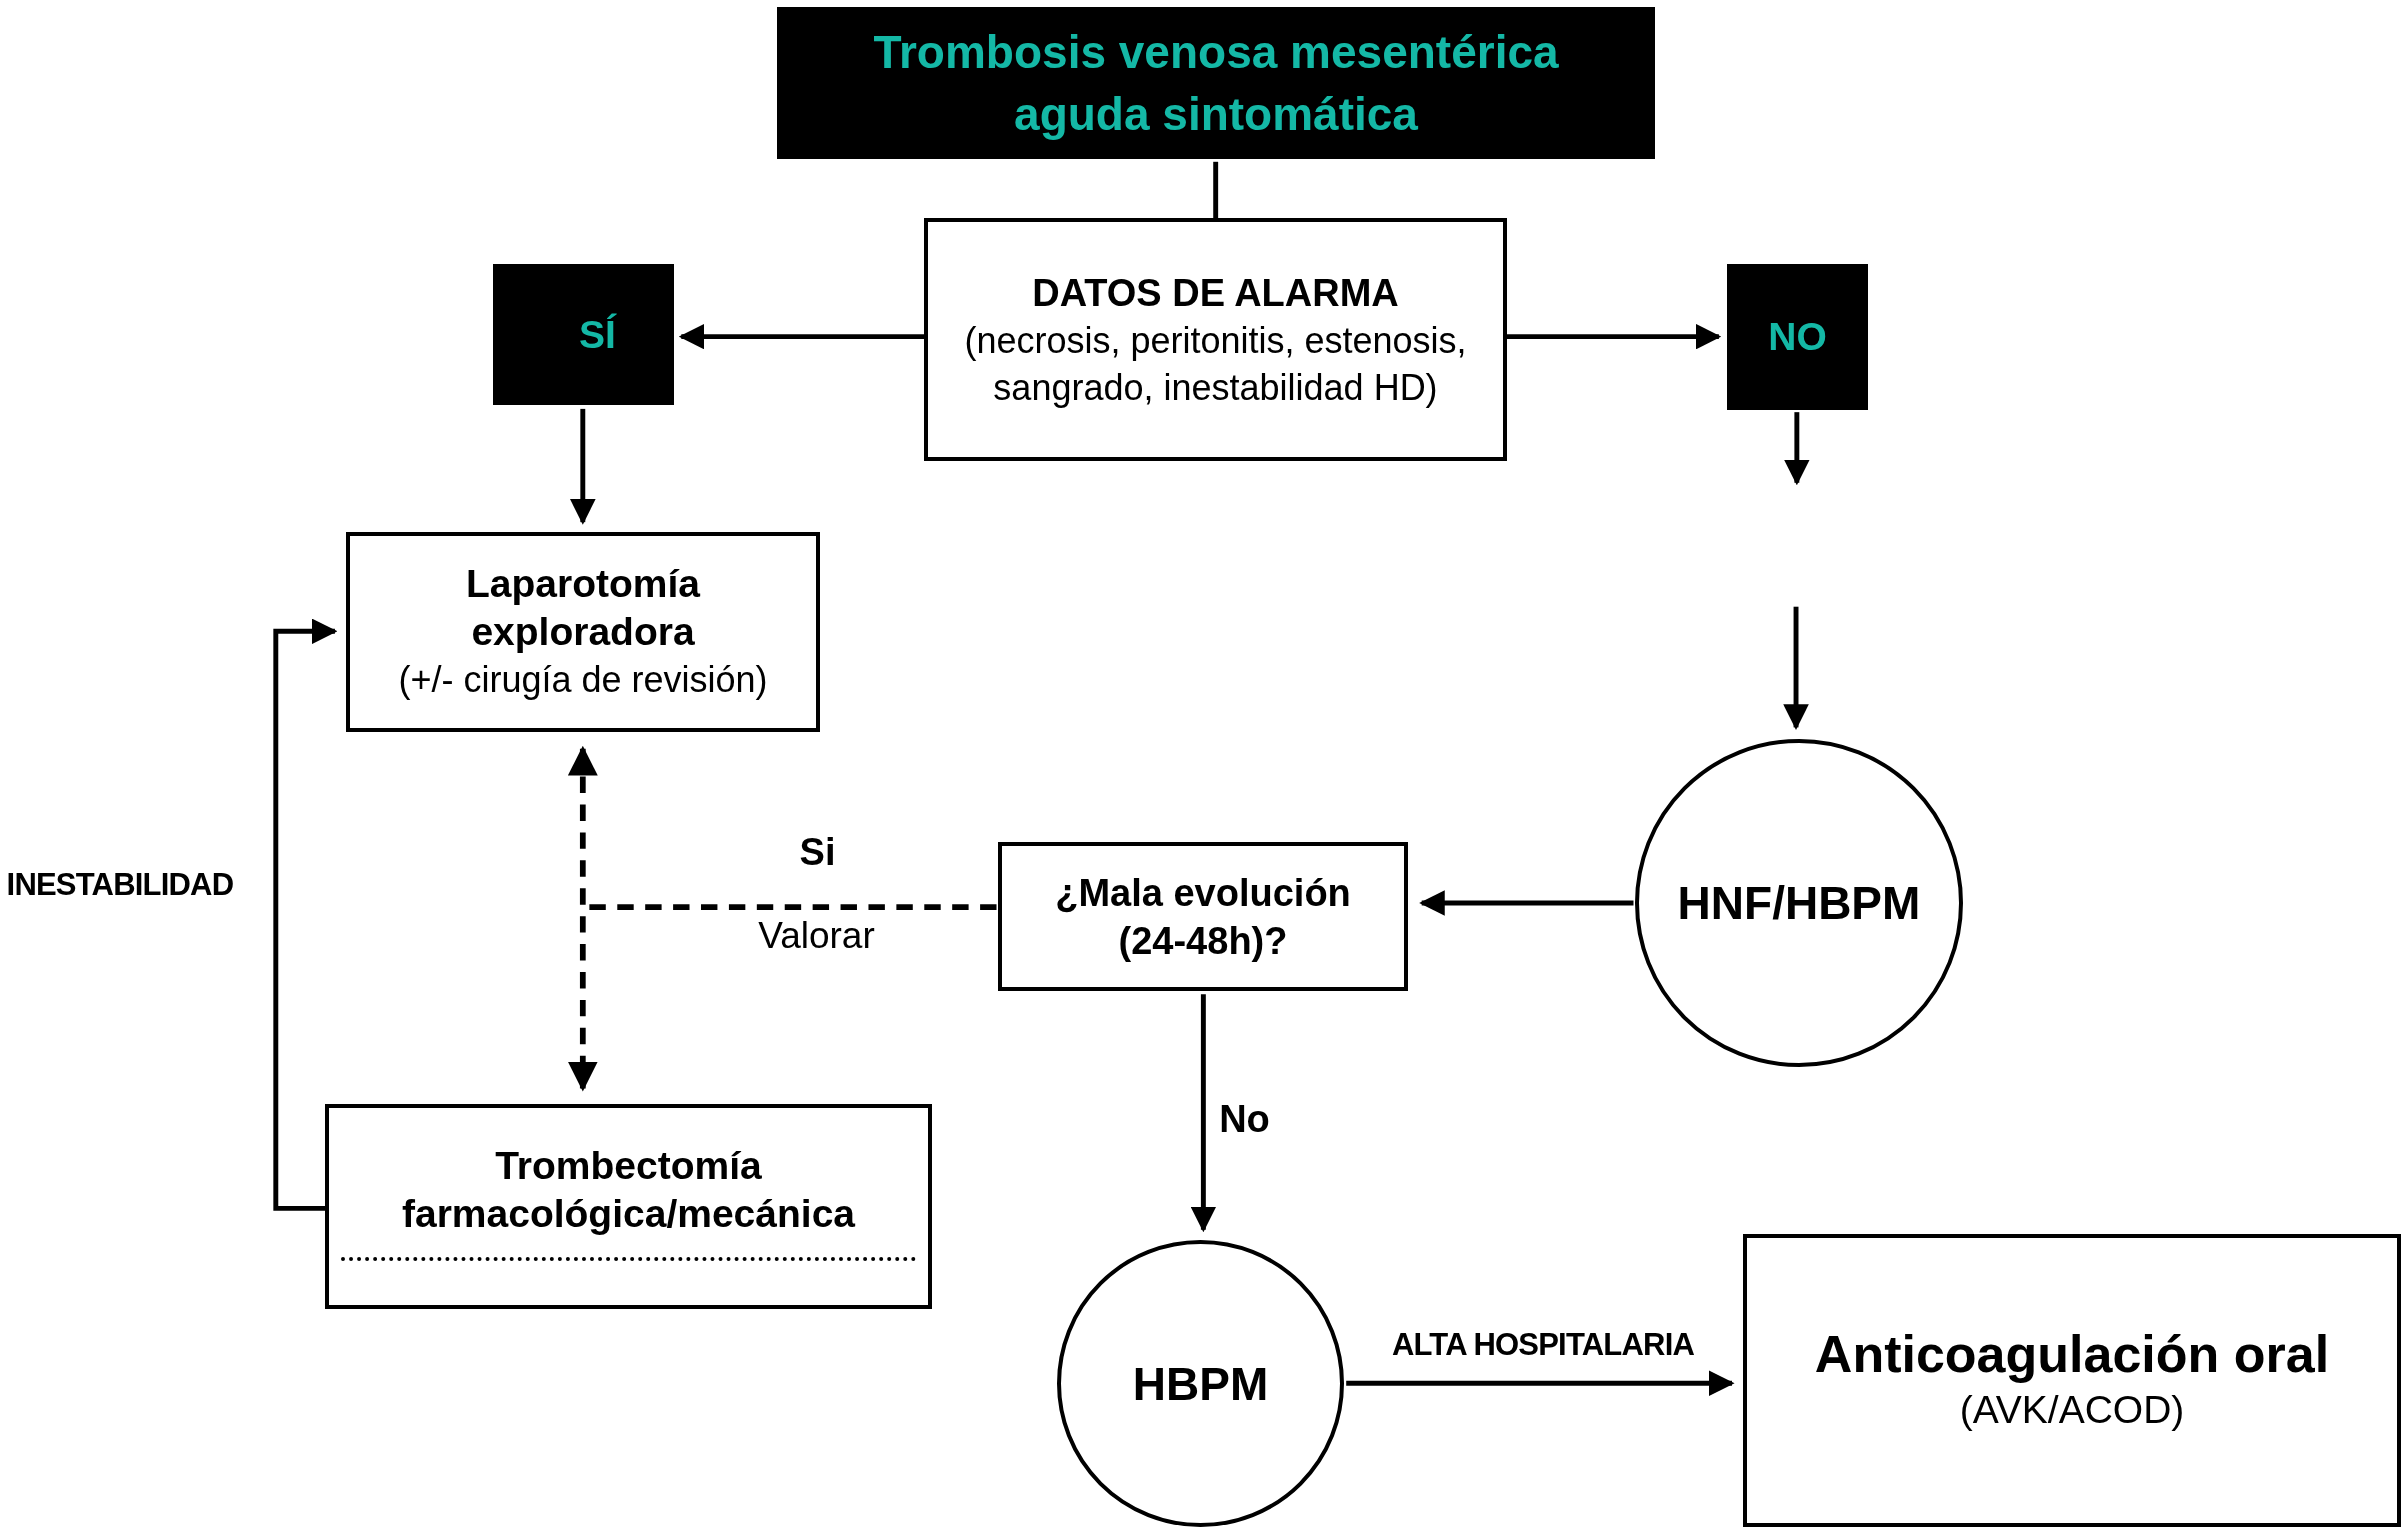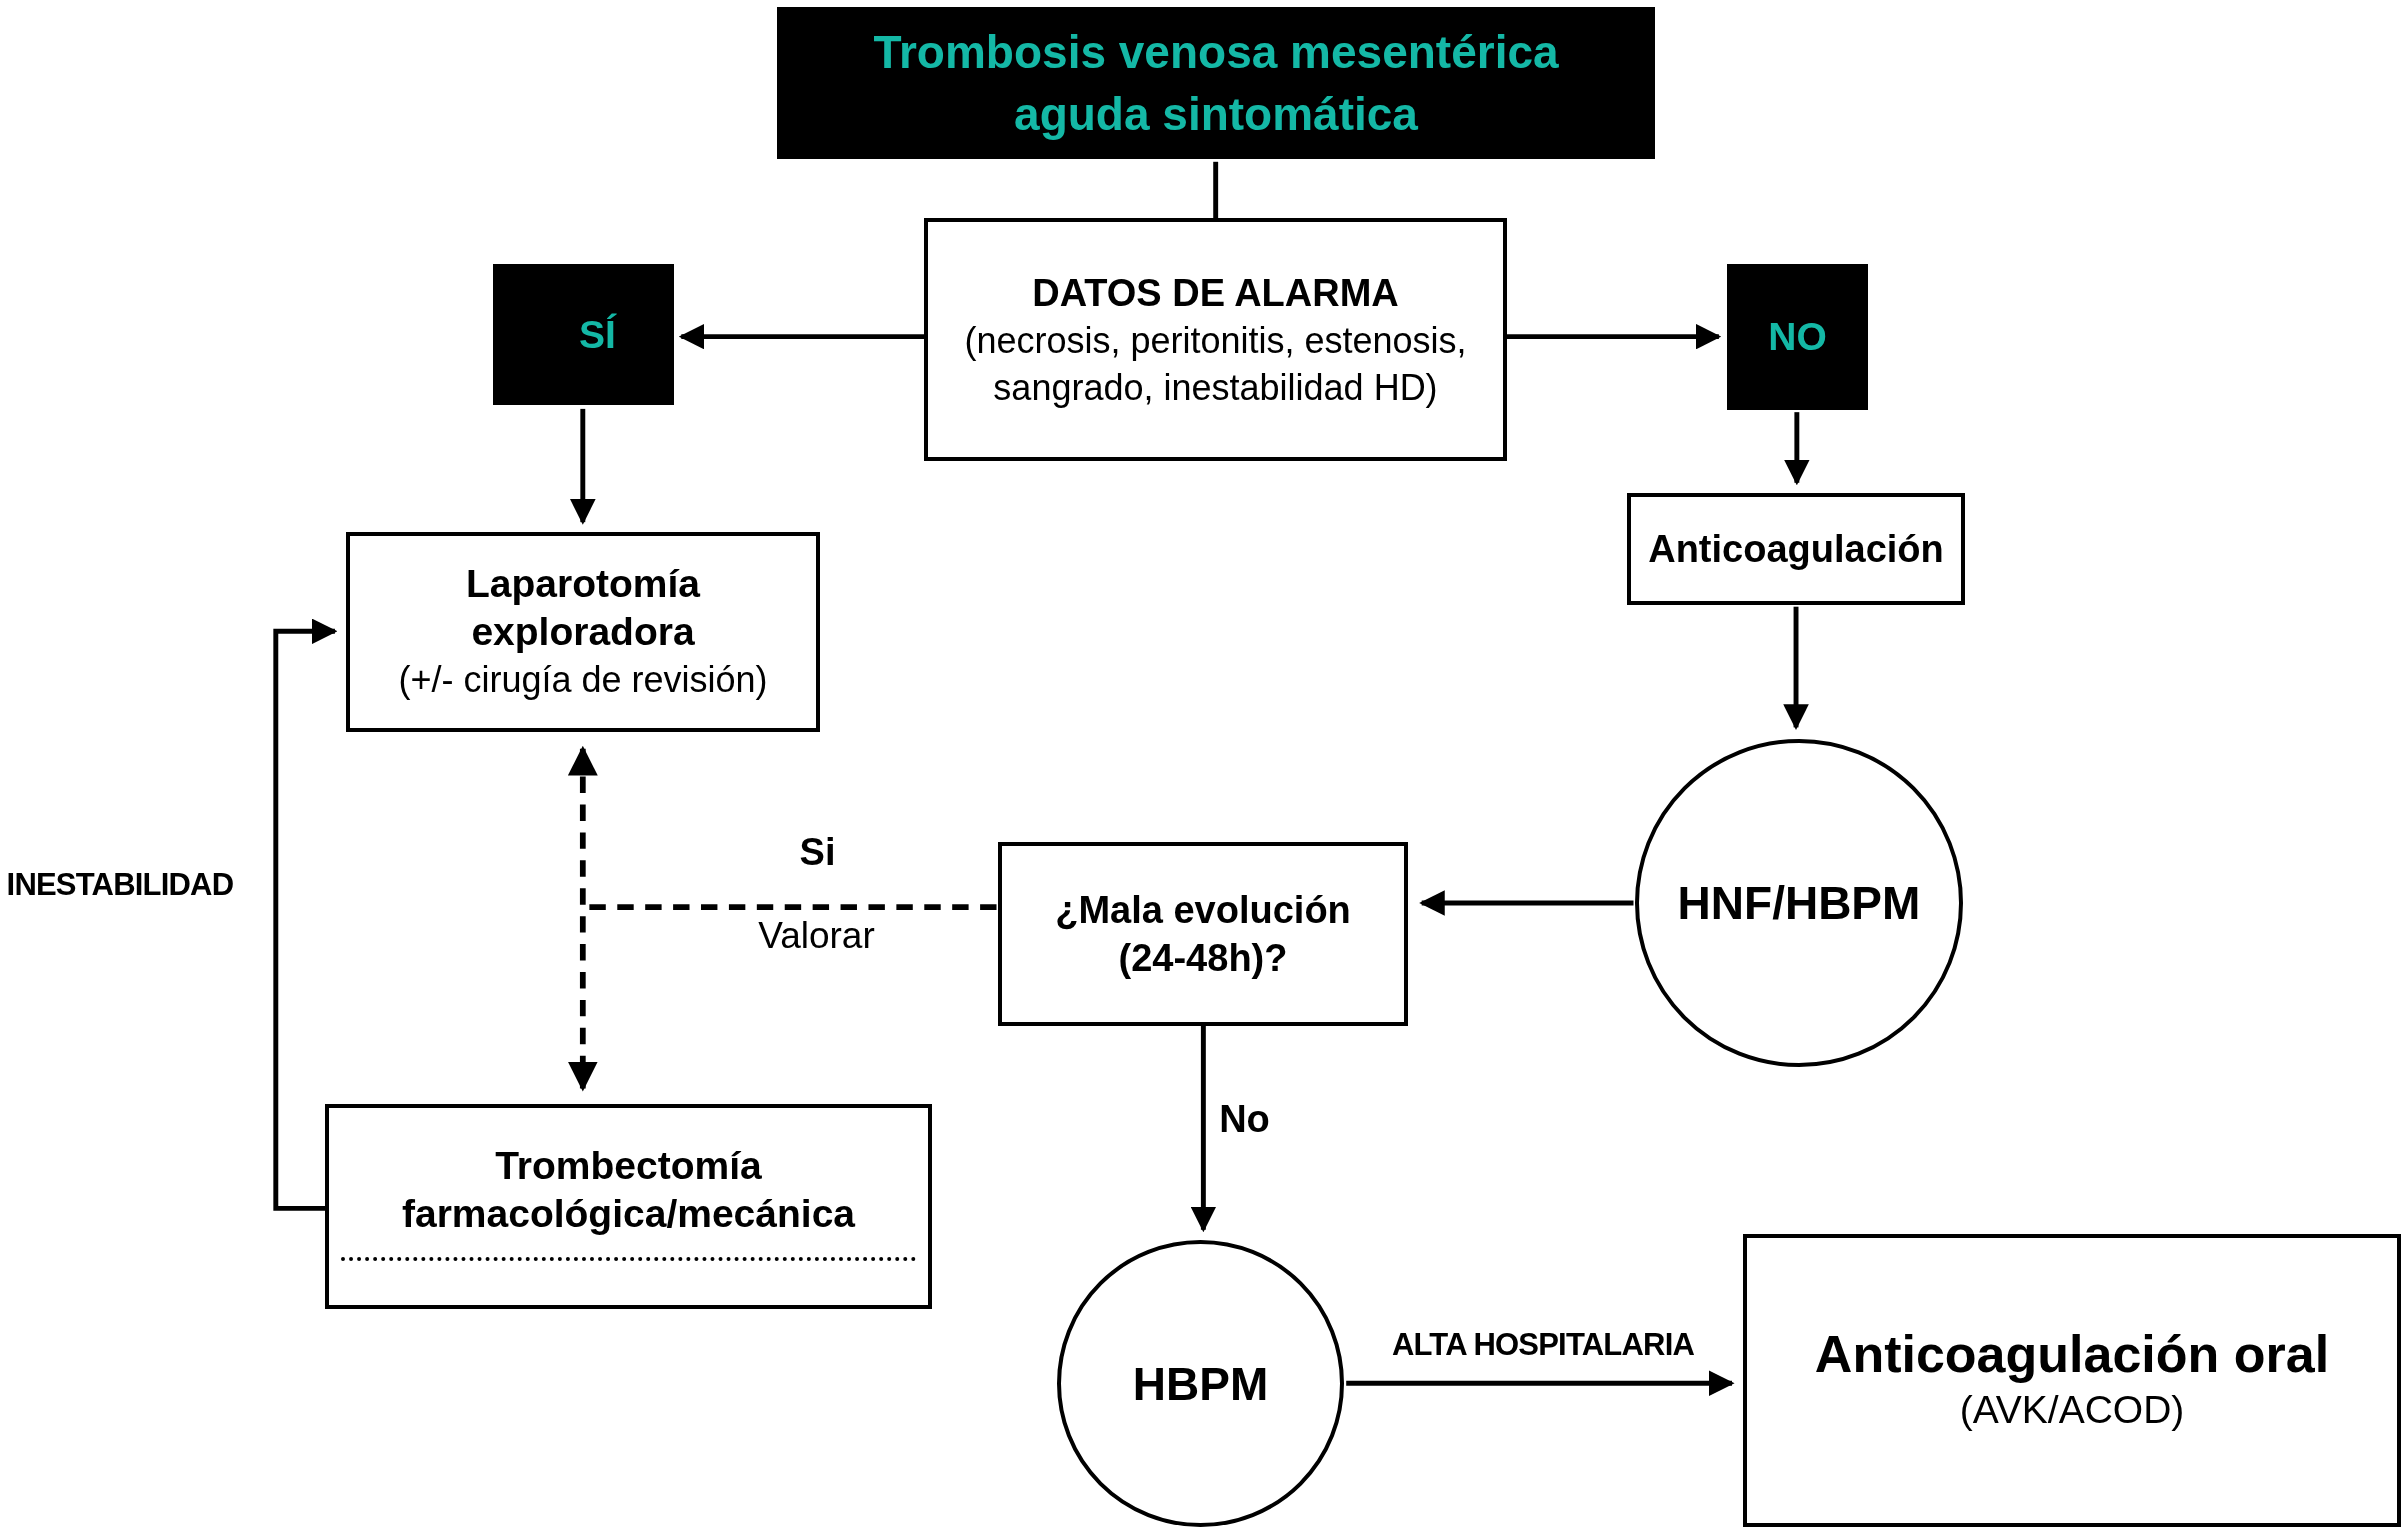--- a/index.html
+++ b/index.html
@@ -119,29 +119,26 @@
   <div class="node box-black t-yesno" style="left:1727px; top:264px; width:141px; height:146px;">
     <span>NO</span>
   </div>
 
   <div class="node box-white" style="left:346px; top:532px; width:474px; height:200px;">
     <div class="t-box48">Laparotomía</div>
     <div class="t-box48">exploradora</div>
     <div class="t-note44">(+/- cirugía de revisión)</div>
   </div>
 
-  <div class="node box-white" style="left:1627px; top:493px; width:338px; height:112px;">
-    <div class="t-head46">Anticoagulación</div>
-  </div>
 
   <div class="node circle t-circle" style="left:1635px; top:739px; width:328px; height:328px;">
     <span>HNF/HBPM</span>
   </div>
 
-  <div class="node box-white" style="left:998px; top:842px; width:410px; height:184px;text-align:center;">
+  <div class="node box-white" style="left:998px; top:842px; width:410px; height:149px;text-align:center;">
     <div class="t-head46">¿Mala evolución</div>
     <div class="t-head46">(24-48h)?</div>
   </div>
 
   <div class="node box-white" style="left:325px; top:1104px; width:607px; height:205px;">
     <div class="t-box48">Trombectomía</div>
     <div class="t-box48">farmacológica/mecánica</div>
     <div class="dotted-sep"></div>
   </div>
 

